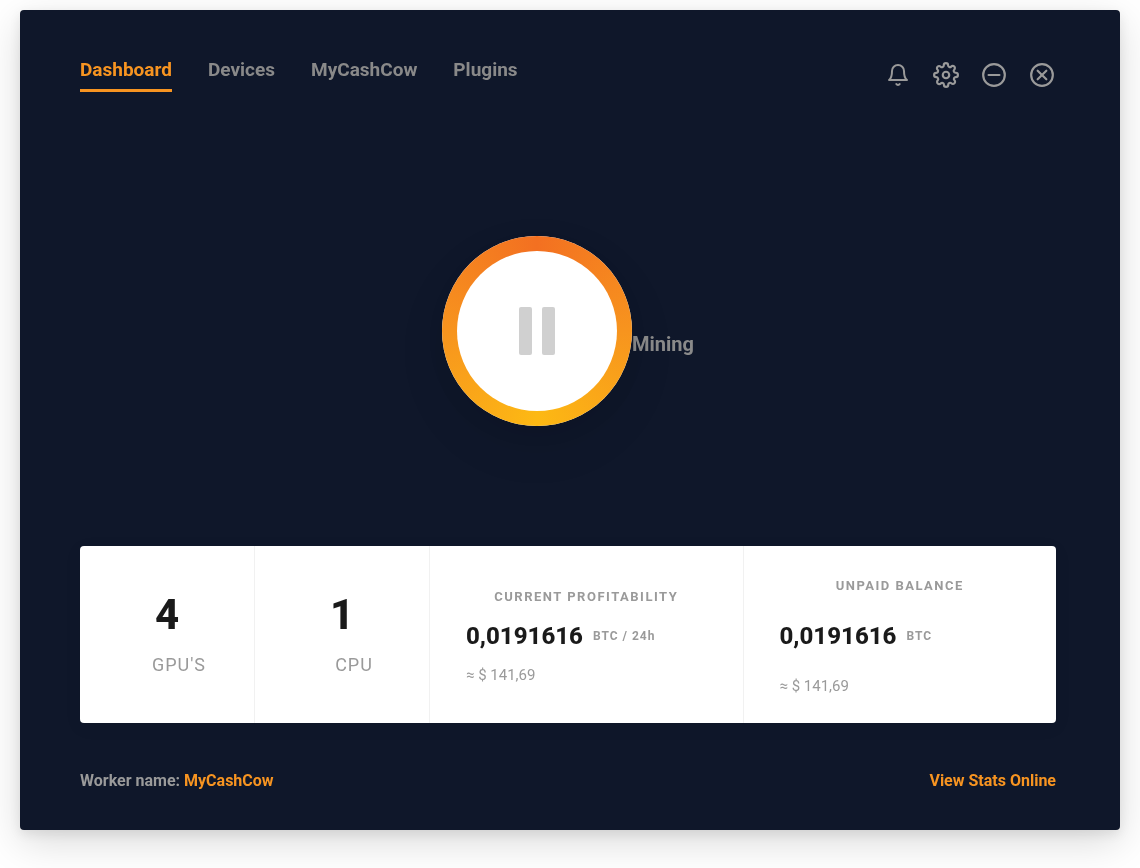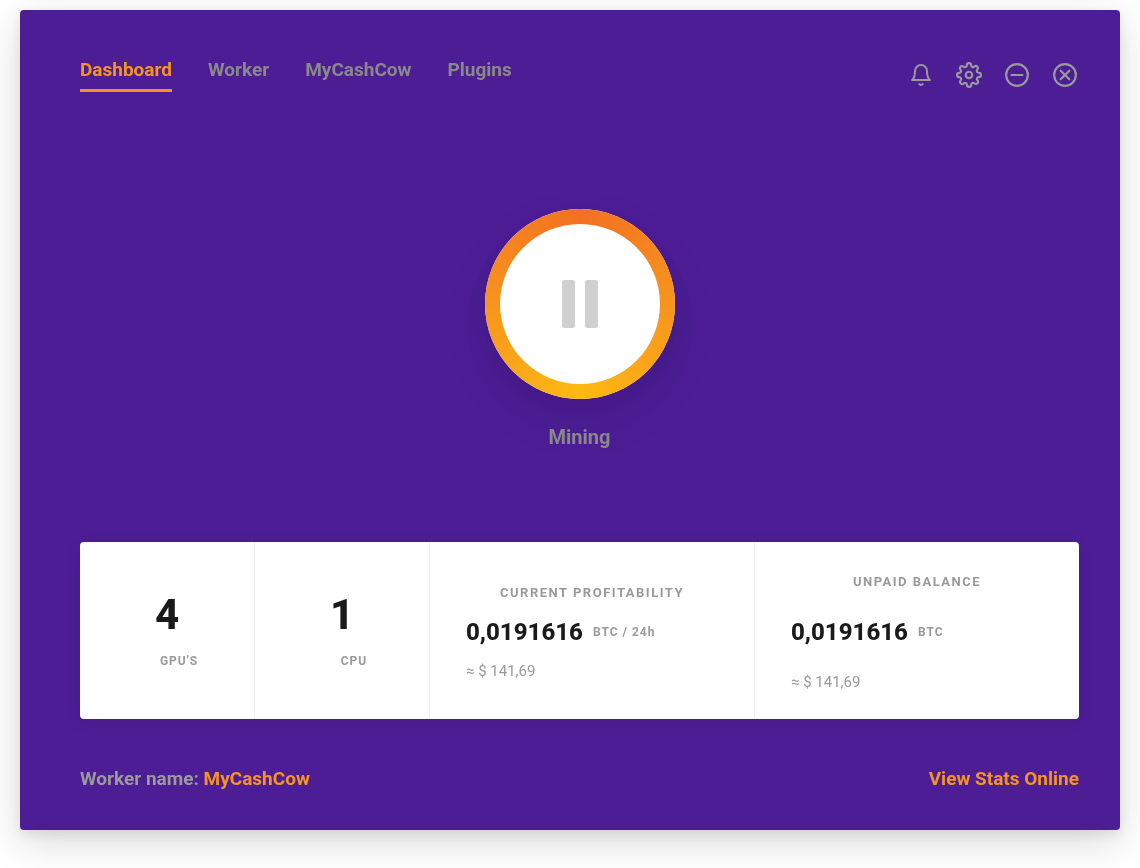--- a/index.html
+++ b/index.html
@@ -15,24 +15,24 @@
       height: 868px;
       display: flex;
       align-items: flex-start;
       justify-content: center;
       padding: 10px;
     }
 
     .app-window {
       width: 1100px;
       height: 820px;
-      background: #4c1d95;
+      background: #0f172a;
       border-radius: 4px;
       box-shadow: 0 12px 40px rgba(0,0,0,0.15), 0 4px 12px rgba(0,0,0,0.08);
-      padding: 48px 41px 40px 60px;
+      padding: 48px 64px 40px 60px;
       display: flex;
       flex-direction: column;
       position: relative;
     }
 
     
     .top-bar {
       display: flex;
       justify-content: space-between;
       align-items: center;
@@ -74,21 +74,21 @@
       color: #9a9a9a;
     }
 
     .icon-btn svg {
       display: block;
     }
 
     
     .mining-area {
       display: flex;
-      flex-direction: column;
+      flex-direction: row;
       align-items: center;
       justify-content: center;
       flex: 1;
       margin-top: 40px;
       margin-bottom: 40px;
     }
 
     .mining-button-wrapper {
       position: relative;
       width: 190px;
@@ -173,22 +173,22 @@
 
     .stat-big-number {
       font-size: 42px;
       font-weight: 800;
       color: #1a1a1a;
       line-height: 1;
       margin-bottom: 18px;
     }
 
     .stat-small-label {
-      font-size: 12px;
-      font-weight: 700;
+      font-size: 18px;
+      font-weight: 400;
       color: #9a9a9a;
       letter-spacing: 1px;
       margin-left: 24px;
     }
 
     .stat-heading {
       font-size: 13px;
       font-weight: 700;
       color: #9a9a9a;
       letter-spacing: 1.5px;
@@ -219,21 +219,21 @@
     .stat-sub {
       font-size: 15px;
       color: #9a9a9a;
     }
 
     
     .footer-row {
       display: flex;
       justify-content: space-between;
       align-items: center;
-      font-size: 19px;
+      font-size: 16px;
       font-weight: 700;
       gap: 23px;
     }
 
     .worker-label {
       color: #9a9a9a;
     }
 
     .worker-name {
       color: #F79421;
@@ -245,21 +245,21 @@
     }
   </style>
 </head>
 <body>
 
 <div class="app-window">
 
   <div class="top-bar">
     <div class="nav-tabs">
       <div class="nav-tab active">Dashboard</div>
-      <div class="nav-tab">Worker</div>
+      <div class="nav-tab">Devices</div>
       <div class="nav-tab">MyCashCow</div>
       <div class="nav-tab">Plugins</div>
     </div>
 
     <div class="window-controls">
       <div class="icon-btn">
         <svg width="24" height="24" viewBox="0 0 24 24" fill="none" stroke="currentColor" stroke-width="2" stroke-linecap="round" stroke-linejoin="round">
           <path d="M18 8a6 6 0 0 0-12 0c0 7-3 9-3 9h18s-3-2-3-9"></path>
           <path d="M13.7 21a2 2 0 0 1-3.4 0"></path>
         </svg>

